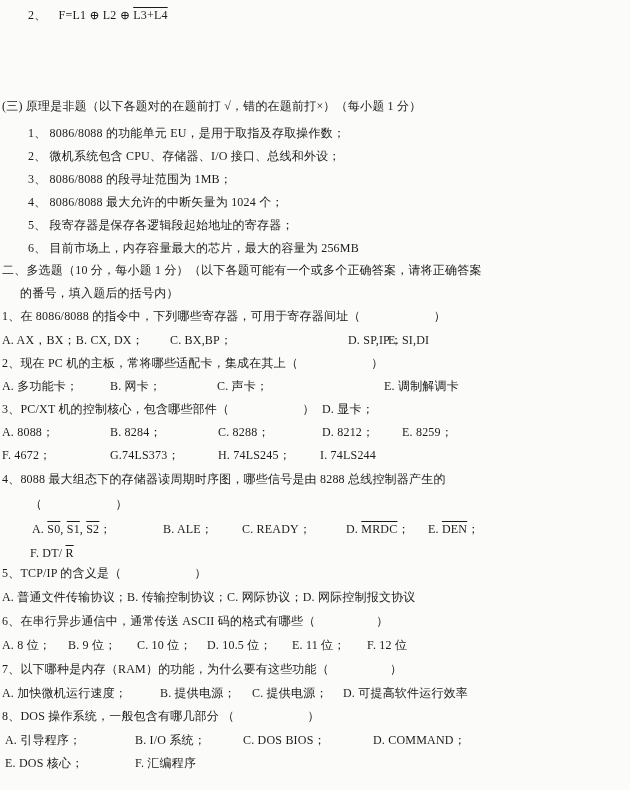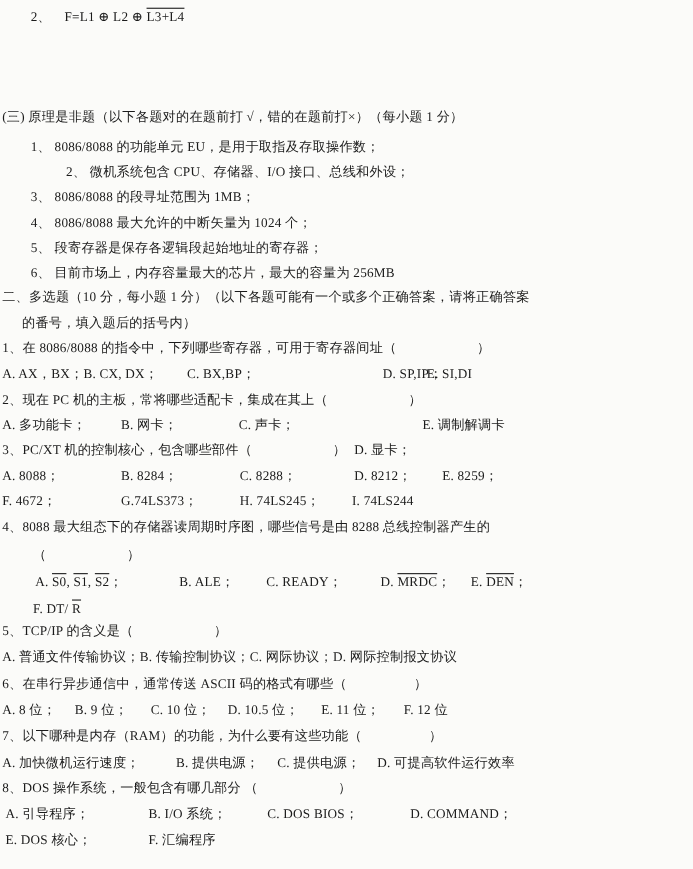--- a/index.html
+++ b/index.html
@@ -37,21 +37,21 @@
     text-decoration-thickness: 1px;
   }
 </style>
 </head>
 <body>
 
 <div class="page" style="background: rgb(251, 251, 249); color: rgb(27, 27, 27);">
     <div class="line" style="top: 5px; left: 28px;"><span><span>2、　F=L1 ⊕ L2 ⊕ </span><span class="ol">L3+L4</span></span></div>
     <div class="line" style="top: 96px; left: 2px;"><span><span>(三) 原理是非题（以下各题对的在题前打 √，错的在题前打×）（每小题 1 分）</span></span></div>
     <div class="line" style="top: 123px; left: 28px;"><span><span>1、 8086/8088 的功能单元 EU，是用于取指及存取操作数；</span></span></div>
-    <div class="line" style="top: 146px; left: 28px; margin-left: 32px;"><span><span>2、 微机系统包含 CPU、存储器、I/O 接口、总线和外设；</span></span></div>
+    <div class="line" style="top: 146px; left: 28px;"><span><span>2、 微机系统包含 CPU、存储器、I/O 接口、总线和外设；</span></span></div>
     <div class="line" style="top: 169px; left: 28px;"><span><span>3、 8086/8088 的段寻址范围为 1MB；</span></span></div>
     <div class="line" style="top: 192px; left: 28px;"><span><span>4、 8086/8088 最大允许的中断矢量为 1024 个；</span></span></div>
     <div class="line" style="top: 215px; left: 28px;"><span><span>5、 段寄存器是保存各逻辑段起始地址的寄存器；</span></span></div>
     <div class="line" style="top: 238px; left: 28px;"><span><span>6、 目前市场上，内存容量最大的芯片，最大的容量为 256MB</span></span></div>
     <div class="line" style="top: 260px; left: 2px;"><span><span>二、多选题（10 分，每小题 1 分）（以下各题可能有一个或多个正确答案，请将正确答案</span></span></div>
     <div class="line" style="top: 283px; left: 20px;"><span><span>的番号，填入题后的括号内）</span></span></div>
     <div class="line" style="top: 306px; left: 2px;"><span><span>1、在 8086/8088 的指令中，下列哪些寄存器，可用于寄存器间址（　　　　　　）</span></span></div>
     <div class="line" style="top: 330px; left: 2px;"><span class="col" style="left: 0px;"><span>A. AX，BX；B. CX, DX；</span></span><span class="col" style="left: 168px;"><span>C. BX,BP；</span></span><span class="col" style="left: 300px; margin-left: 46px;"><span>D. SP,IP；</span></span><span class="col" style="left: 386px;"><span>E. SI,DI</span></span></div>
     <div class="line" style="top: 353px; left: 2px;"><span><span>2、现在 PC 机的主板，常将哪些适配卡，集成在其上（　　　　　　）</span></span></div>
     <div class="line" style="top: 376px; left: 2px;"><span class="col" style="left: 0px;"><span>A. 多功能卡；</span></span><span class="col" style="left: 108px;"><span>B. 网卡；</span></span><span class="col" style="left: 215px;"><span>C. 声卡；</span></span><span class="col" style="left: 320px; margin-top: 23px;"><span>D. 显卡；</span></span><span class="col" style="left: 382px;"><span>E. 调制解调卡</span></span></div>

